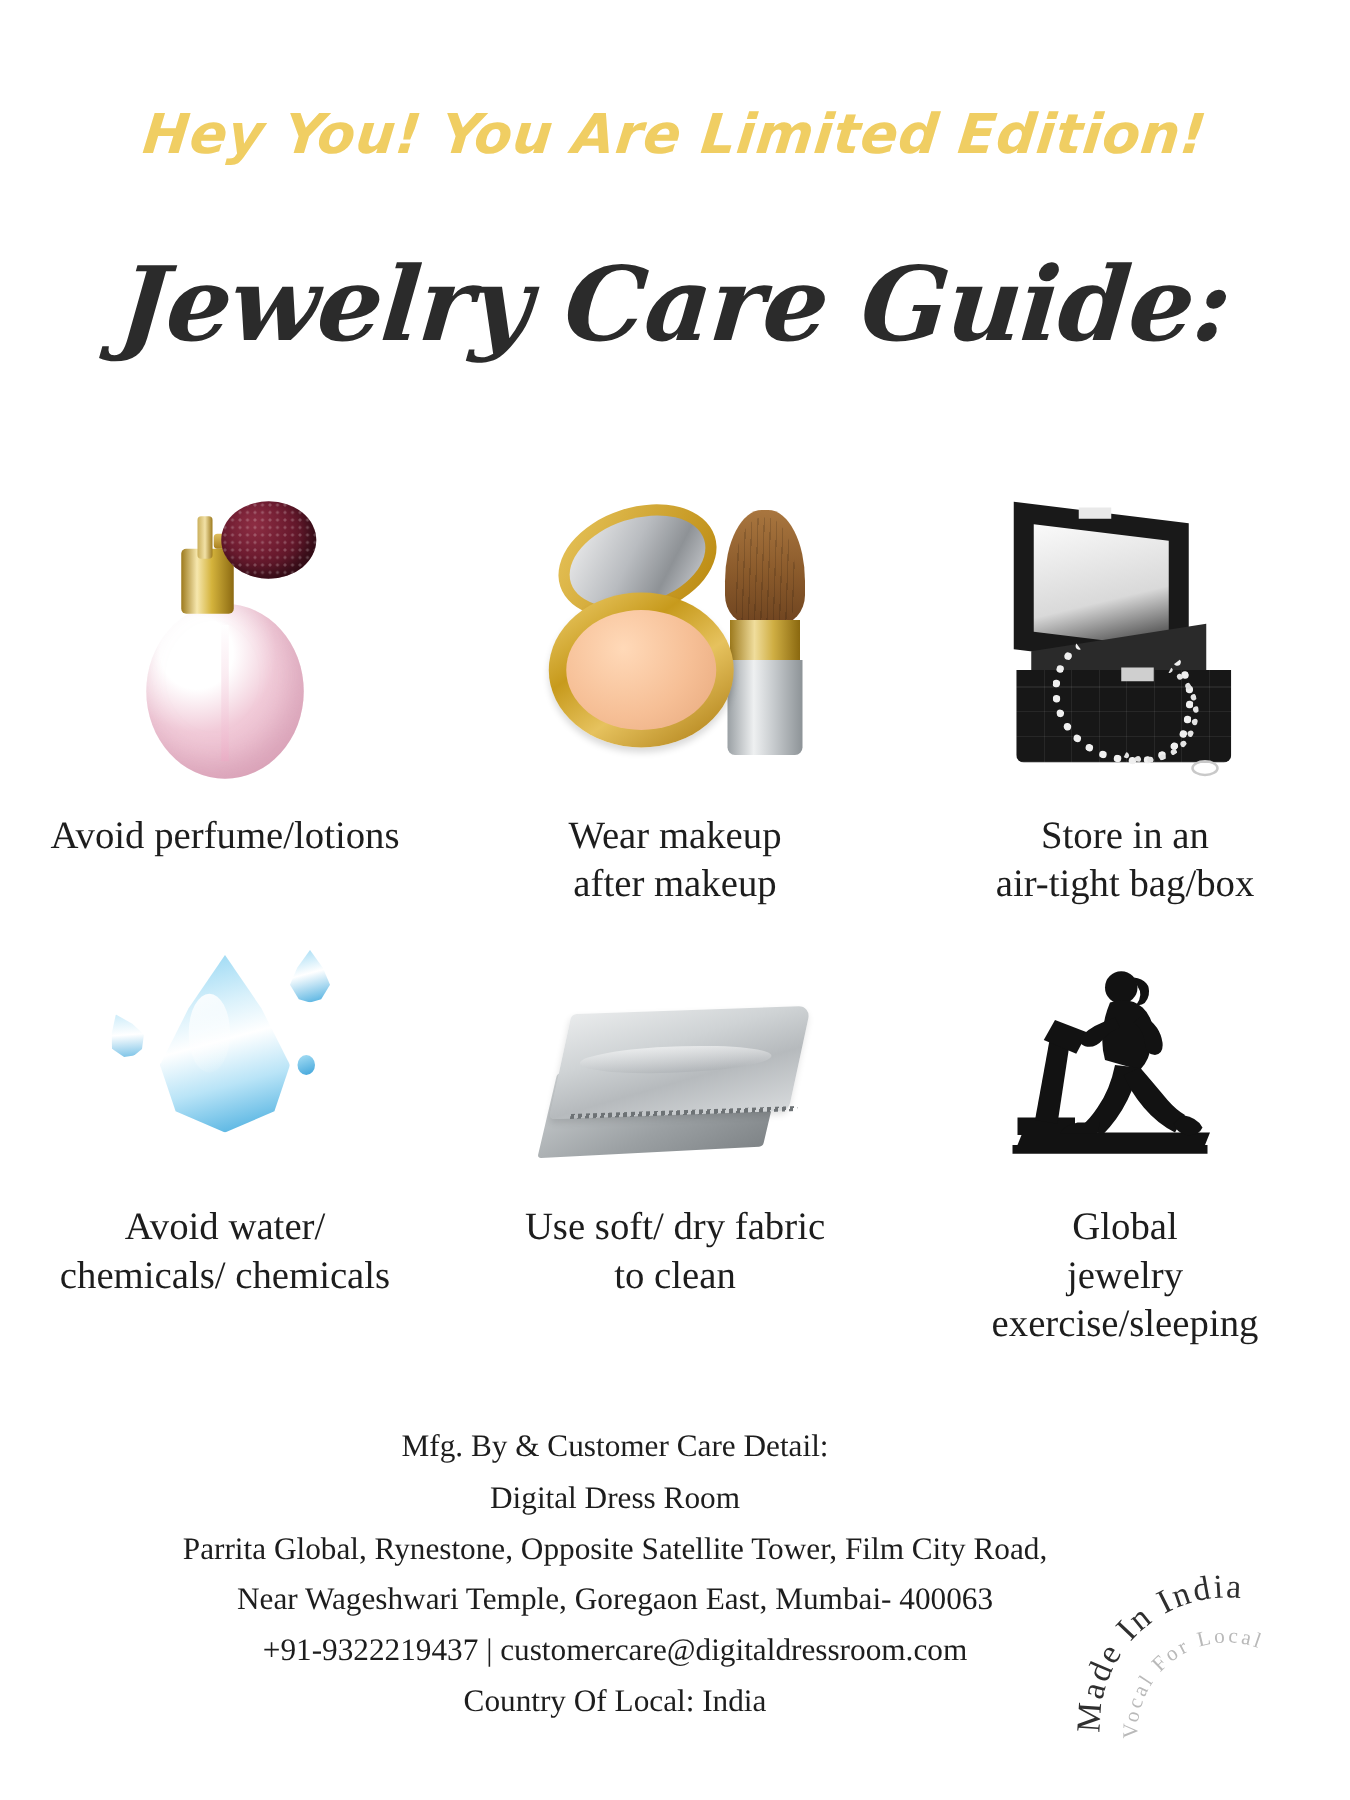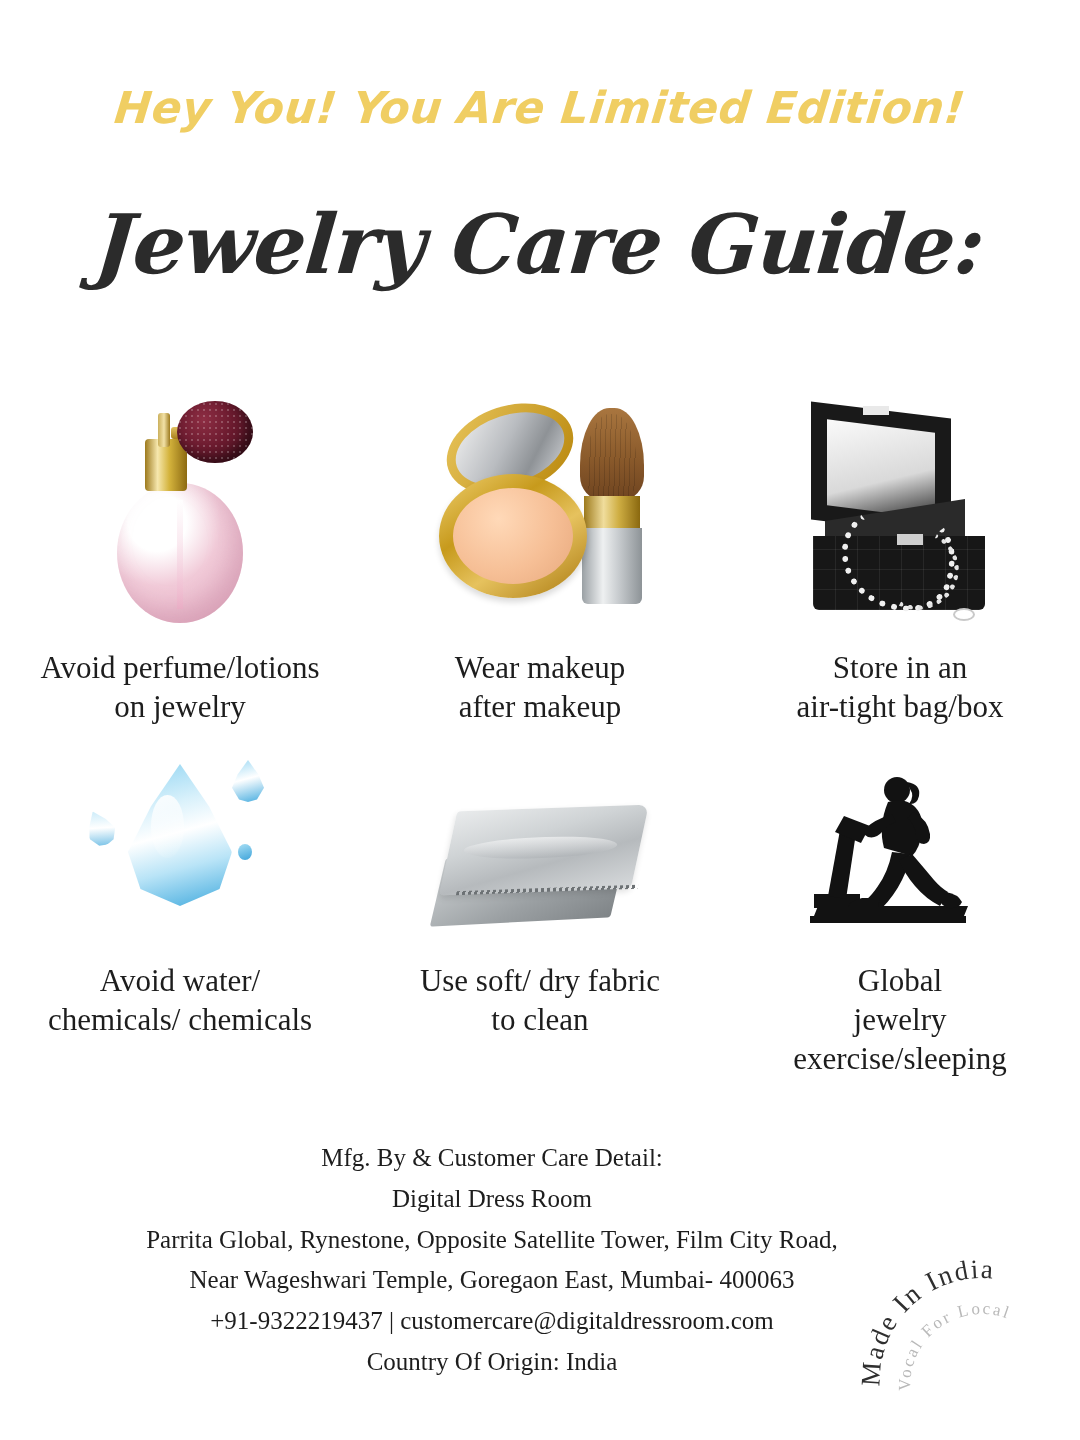--- a/index.html
+++ b/index.html
@@ -350,21 +350,20 @@
         <div class="perfume">
           <div class="pf-body"></div>
           <div class="pf-cap"></div>
           <div class="pf-stem"></div>
           <div class="pf-neck"></div>
           <div class="pf-bulb"></div>
         </div>
       </div>
       <div class="tip-caption">
         <div>Avoid perfume/lotions</div>
-        <div>on jewelry</div>
       </div>
     </div>
 
     <div class="tip r1">
       <div class="tip-art">
         <div class="makeup">
           <div class="mk-brush-bristle"></div>
           <div class="mk-brush-ferrule"></div>
           <div class="mk-brush-handle"></div>
           <div class="mk-lid">
@@ -475,21 +474,21 @@
     </div>
 
   </div>
 
   <div class="footer">
     <div class="footer-line">Mfg. By &amp; Customer Care Detail:</div>
     <div class="footer-line">Digital Dress Room</div>
     <div class="footer-line">Parrita Global, Rynestone, Opposite Satellite Tower, Film City Road,</div>
     <div class="footer-line">Near Wageshwari Temple, Goregaon East, Mumbai- 400063</div>
     <div class="footer-line">+91-9322219437 | customercare@digitaldressroom.com</div>
-    <div class="footer-line">Country Of Origin: India</div>
+    <div class="footer-line">Country Of Local: India</div>
   </div>
 
   <div class="badge">
     <svg width="240" height="240" viewBox="0 0 240 240" aria-hidden="true">
       <defs>
         <path id="outerArc" d="M 18 132 A 102 102 0 1 1 222 132"></path>
         <path id="innerArc" d="M 48 138 A 72 72 0 1 1 192 138"></path>
       </defs>
       <text class="badge-outer">
         <textPath href="#outerArc" startOffset="26%" text-anchor="middle">Made In India</textPath>

